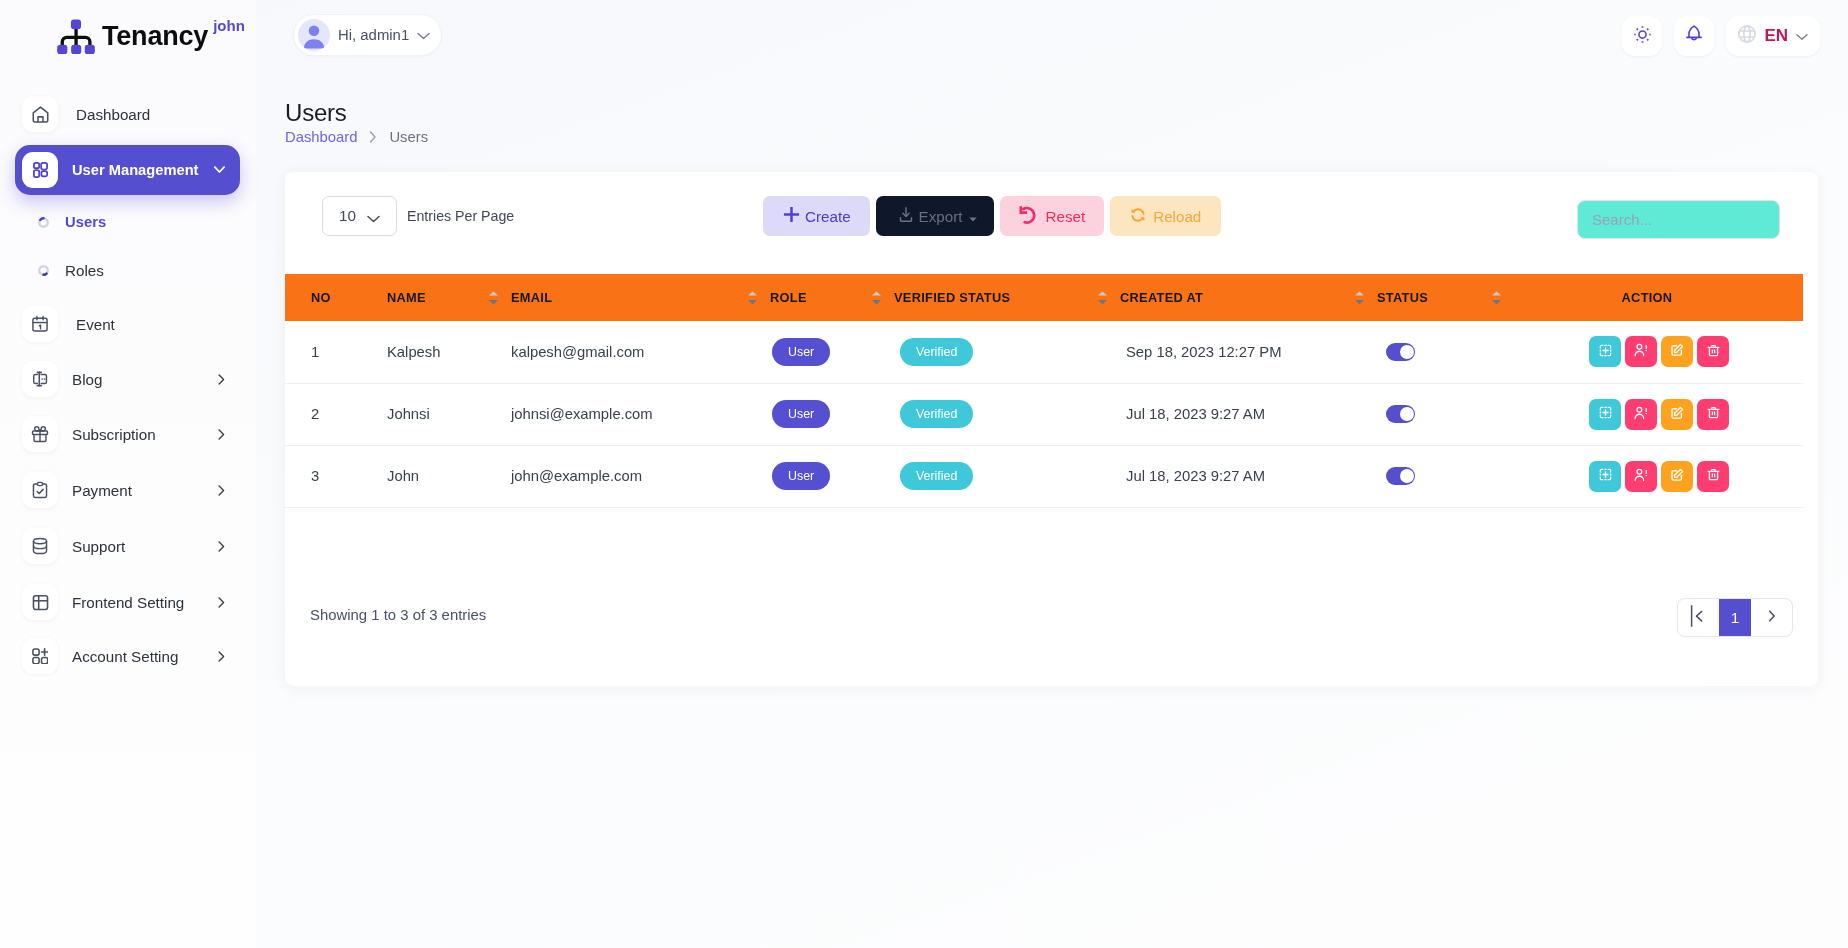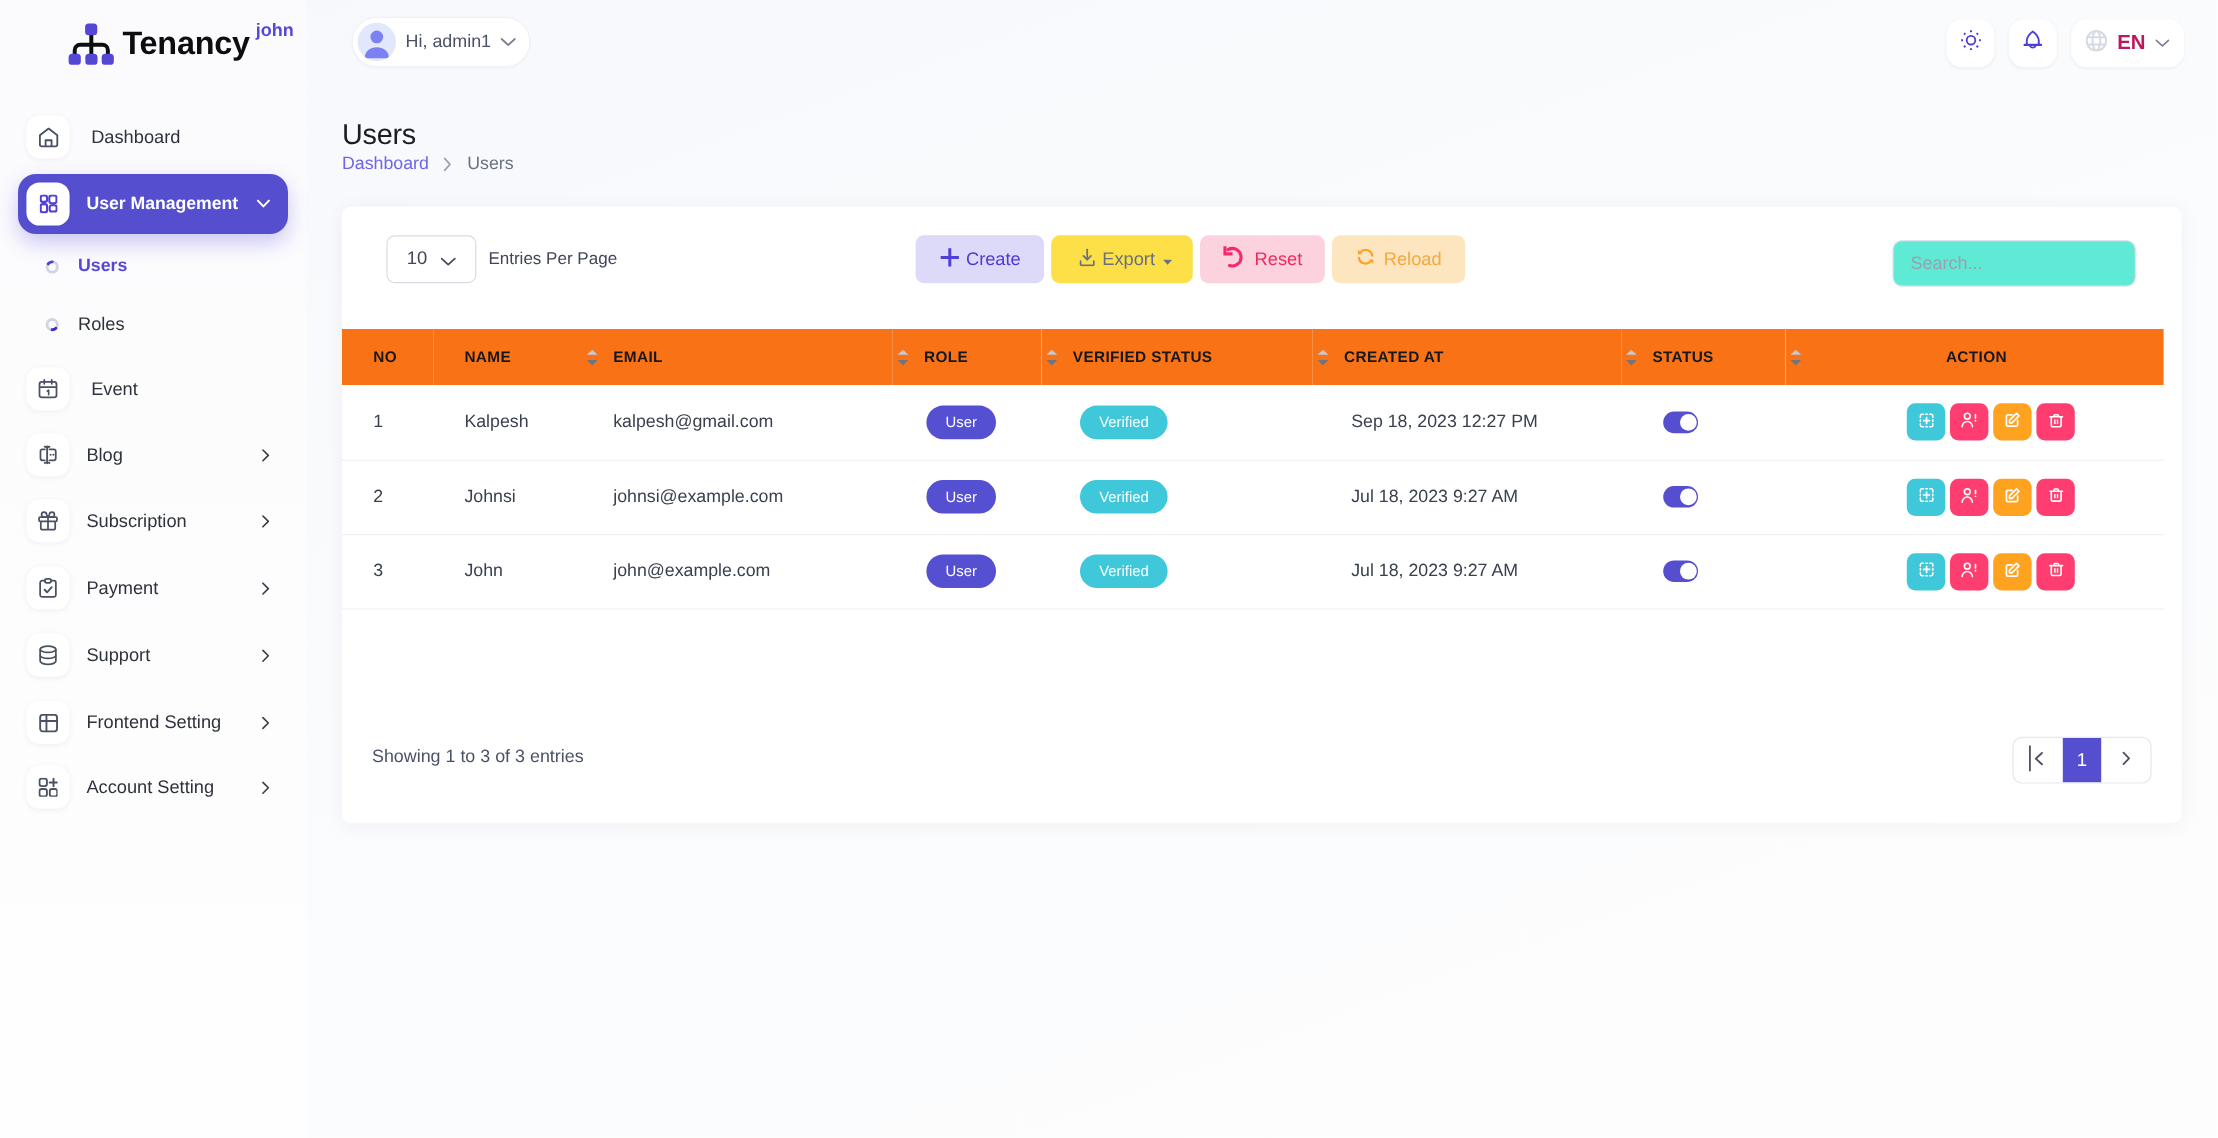--- a/index.html
+++ b/index.html
@@ -51,21 +51,21 @@
 .toolbar{position:relative;height:102px;}
 .per-page{position:absolute;left:37px;top:24px;display:flex;align-items:center;}
 .sel{position:relative;width:75px;height:40px;border:1px solid #d7dce4;border-radius:7px;background:#fff;display:flex;align-items:center;padding-left:16px;cursor:pointer;}
 .sel-val{font-size:15.3px;color:#41465a;}
 .sel-chev{position:absolute;right:16px;top:12px;}
 .per-lbl{font-size:14.2px;color:#41465a;margin-left:10px;}
 
 .btnrow{position:absolute;left:478px;top:24px;display:flex;gap:6px;}
 .tbtn{height:40px;border:none;border-radius:7px;display:flex;align-items:center;gap:8px;padding:0 19px;font-size:15.2px;font-family:inherit;cursor:pointer;white-space:nowrap;}
 .b-create{background:#ddd9f8;color:#4b3ad4;padding:0 19px 0 20px;gap:5px;}
-.b-export{background:#fde047;color:#6a6f7c;padding:0 17px 0 23px;gap:6px;}
+.b-export{background:#0f172a;color:#6a6f7c;padding:0 17px 0 23px;gap:6px;}
 .b-reset{background:#fcd2de;color:#f2295b;padding:0 19px;gap:9px;}
 .b-reload{background:#fde5c0;color:#f5a83c;padding:0 20px;gap:7px;}
 
 .searchbox{position:absolute;right:38px;top:28px;width:203px;height:39px;border:1px solid #dfe3ea;border-radius:8px;background:#5eead4;}
 .searchbox input{width:100%;height:100%;border:none;outline:none;background:transparent;padding:0 14px;font-size:15px;font-family:inherit;color:#4a5067;}
 .searchbox input::placeholder{color:#9aa1b3;}
 
 
 .tblwrap{position:absolute;left:0;top:102px;width:1518px;}
 table{width:1518px;border-collapse:collapse;table-layout:fixed;}
@@ -79,21 +79,21 @@
 td.pad0{padding-left:0;}
 .pill{display:inline-flex;align-items:center;justify-content:center;height:28px;border-radius:14px;padding:0 16px;font-size:12.4px;color:#fff;font-weight:400;}
 .pill-user{background:#554fd2;}
 .pill-ver{background:#3ec8d9;}
 .toggle{width:29px;height:18px;border-radius:9px;background:#554fd0;position:relative;cursor:pointer;display:inline-block;vertical-align:middle;}
 .toggle i{position:absolute;right:1.5px;top:2px;width:14px;height:14px;border-radius:50%;background:#fff;}
 .acts{display:flex;gap:4px;padding-left:101px;}
 .abtn{width:32px;height:31px;border-radius:7px;display:flex;align-items:center;justify-content:center;cursor:pointer;border:none;padding:0;}
 
 
-.cardfoot{position:absolute;left:0;right:0;top:16px;height:514px;pointer-events:none;}
+.cardfoot{position:absolute;left:0;right:0;top:0;height:514px;pointer-events:none;}
 .cardfoot>*{pointer-events:auto;}
 .showing{position:absolute;left:25px;top:435px;font-size:14.9px;color:#4a5067;}
 .pager{position:absolute;left:1392px;top:426px;width:116px;height:39px;display:flex;border:1px solid #e4e7ee;border-radius:8px;overflow:hidden;background:#fff;}
 .pg{width:41px;height:37px;display:flex;align-items:center;justify-content:center;cursor:pointer;font-size:15px;color:#4a5067;}
 .pg.cur{background:#554fd0;color:#fff;width:32px;font-size:15.5px;}
 </style>
 </head>
 <body>
 
 <div id="sidebar">

